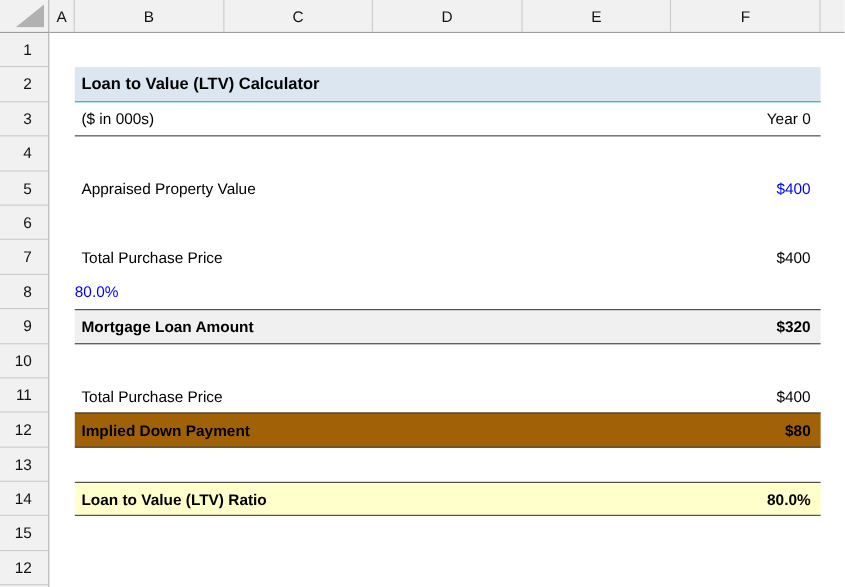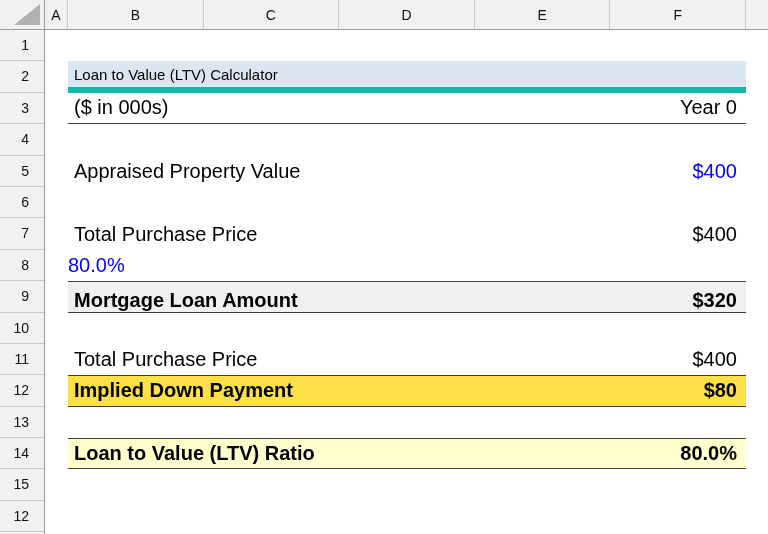--- a/index.html
+++ b/index.html
@@ -23,30 +23,30 @@
 
   .row-headers { position:absolute; left:0; top:30px; width:45px; height:504px;
     background:#f1f1f1; border-right:1px solid #9d9d9d; }
   .row-h { height:31.4px; line-height:31.4px; text-align:right; padding-right:15px;
     font-size:14px; color:#111; border-bottom:1px solid #cacaca; }
 
   
   .body { position:absolute; left:45px; top:30px; width:723px; height:504px; background:#fff; }
   .row { height:31.4px; }
   .band { margin-left:23px; width:678px; height:100%; display:flex;
-    align-items:center; justify-content:space-between; font-size:20px; color:#000; }
+    align-items:center; justify-content:space-between; font-size:14px; color:#000; }
   .label { padding-left:6px; white-space:nowrap; }
   .value { padding-right:9px; white-space:nowrap; }
   .value.neg { padding-right:3px; }
   .blue { color:#0000ff; }
 
-  .band.title-band { background:#dce6f1; border-bottom:6px solid #14b8a6; font-weight:400; font-size:15px; }
+  .band.title-band { background:#dce6f1; border-bottom:1px solid #14b8a6; font-weight:700; font-size:15px; }
   .band.underline { border-bottom:1px solid #3f3f3f; }
-  .band.gray-total { background:#f0f0f0; border-top:1px solid #3f3f3f; border-bottom:1px solid #3f3f3f; font-weight:700;align-items:flex-end; }
-  .band.green-total { background:#fde047; border-top:1px solid #3f3f3f; border-bottom:1px solid #3f3f3f; font-weight:700; }
+  .band.gray-total { background:#f0f0f0; border-top:1px solid #3f3f3f; border-bottom:1px solid #3f3f3f; font-weight:700; }
+  .band.green-total { background:#a16207; border-top:1px solid #3f3f3f; border-bottom:1px solid #3f3f3f; font-weight:700; }
   .band.yellow-total { background:#ffffcc; border-top:1px solid #3f3f3f; border-bottom:1px solid #3f3f3f; font-weight:700;align-items:center; }
 </style>
 </head>
 <body>
 
 <div class="sheet">
 
   <div class="corner">
     <div class="select-all-tri"></div>
   </div>

